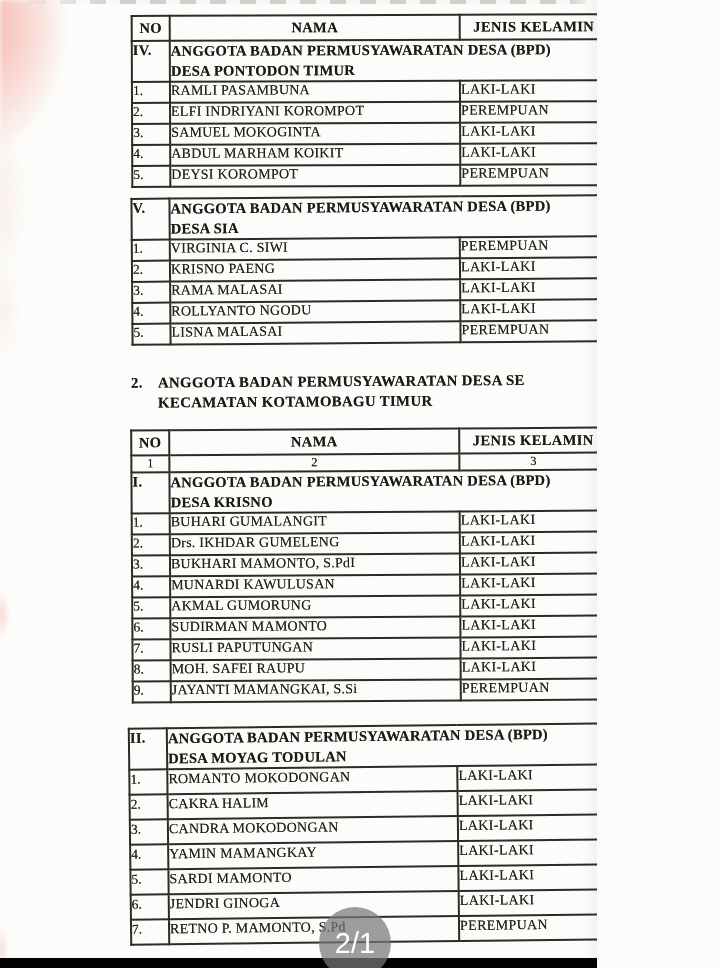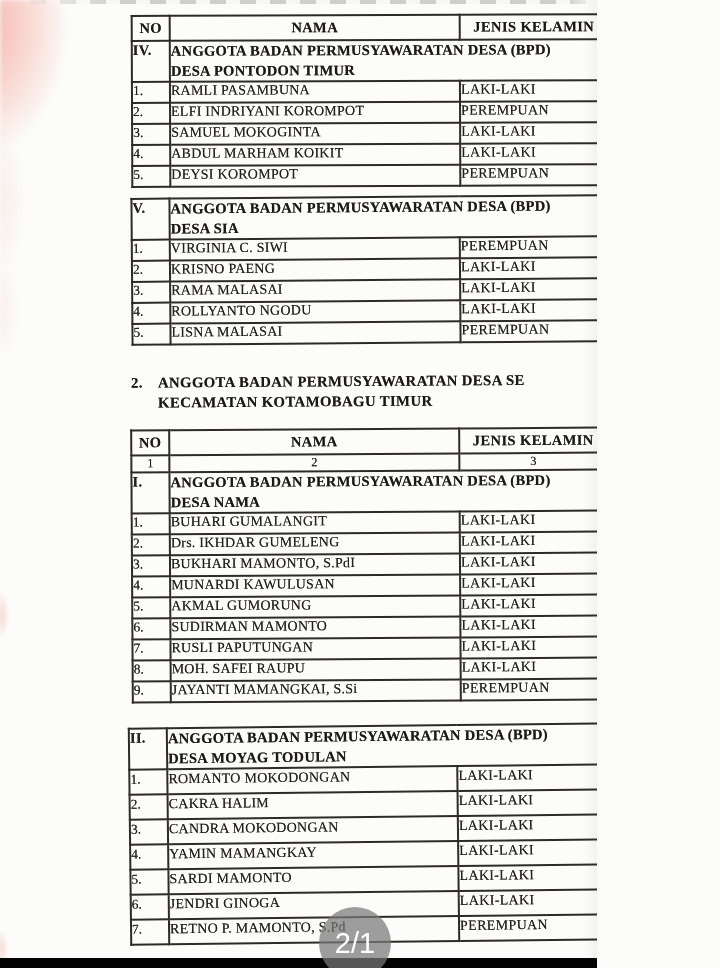--- a/index.html
+++ b/index.html
@@ -184,21 +184,21 @@
             <th>NAMA</th>
             <th>JENIS KELAMIN</th>
           </tr>
           <tr class="colnum">
             <td>1</td>
             <td>2</td>
             <td>3</td>
           </tr>
           <tr class="section">
             <td class="secno">I.</td>
-            <td class="sectext" colspan="2"><span>ANGGOTA BADAN PERMUSYAWARATAN DESA (BPD)</span><br><span>DESA NAMA</span></td>
+            <td class="sectext" colspan="2"><span>ANGGOTA BADAN PERMUSYAWARATAN DESA (BPD)</span><br><span>DESA KRISNO</span></td>
           </tr>
           <tr>
             <td class="cell-no r">1.</td>
             <td class="cell-nama r">BUHARI GUMALANGIT</td>
             <td class="cell-jenis r">LAKI-LAKI</td>
           </tr>
           <tr>
             <td class="cell-no r">2.</td>
             <td class="cell-nama r">Drs. IKHDAR GUMELENG</td>
             <td class="cell-jenis r">LAKI-LAKI</td>

